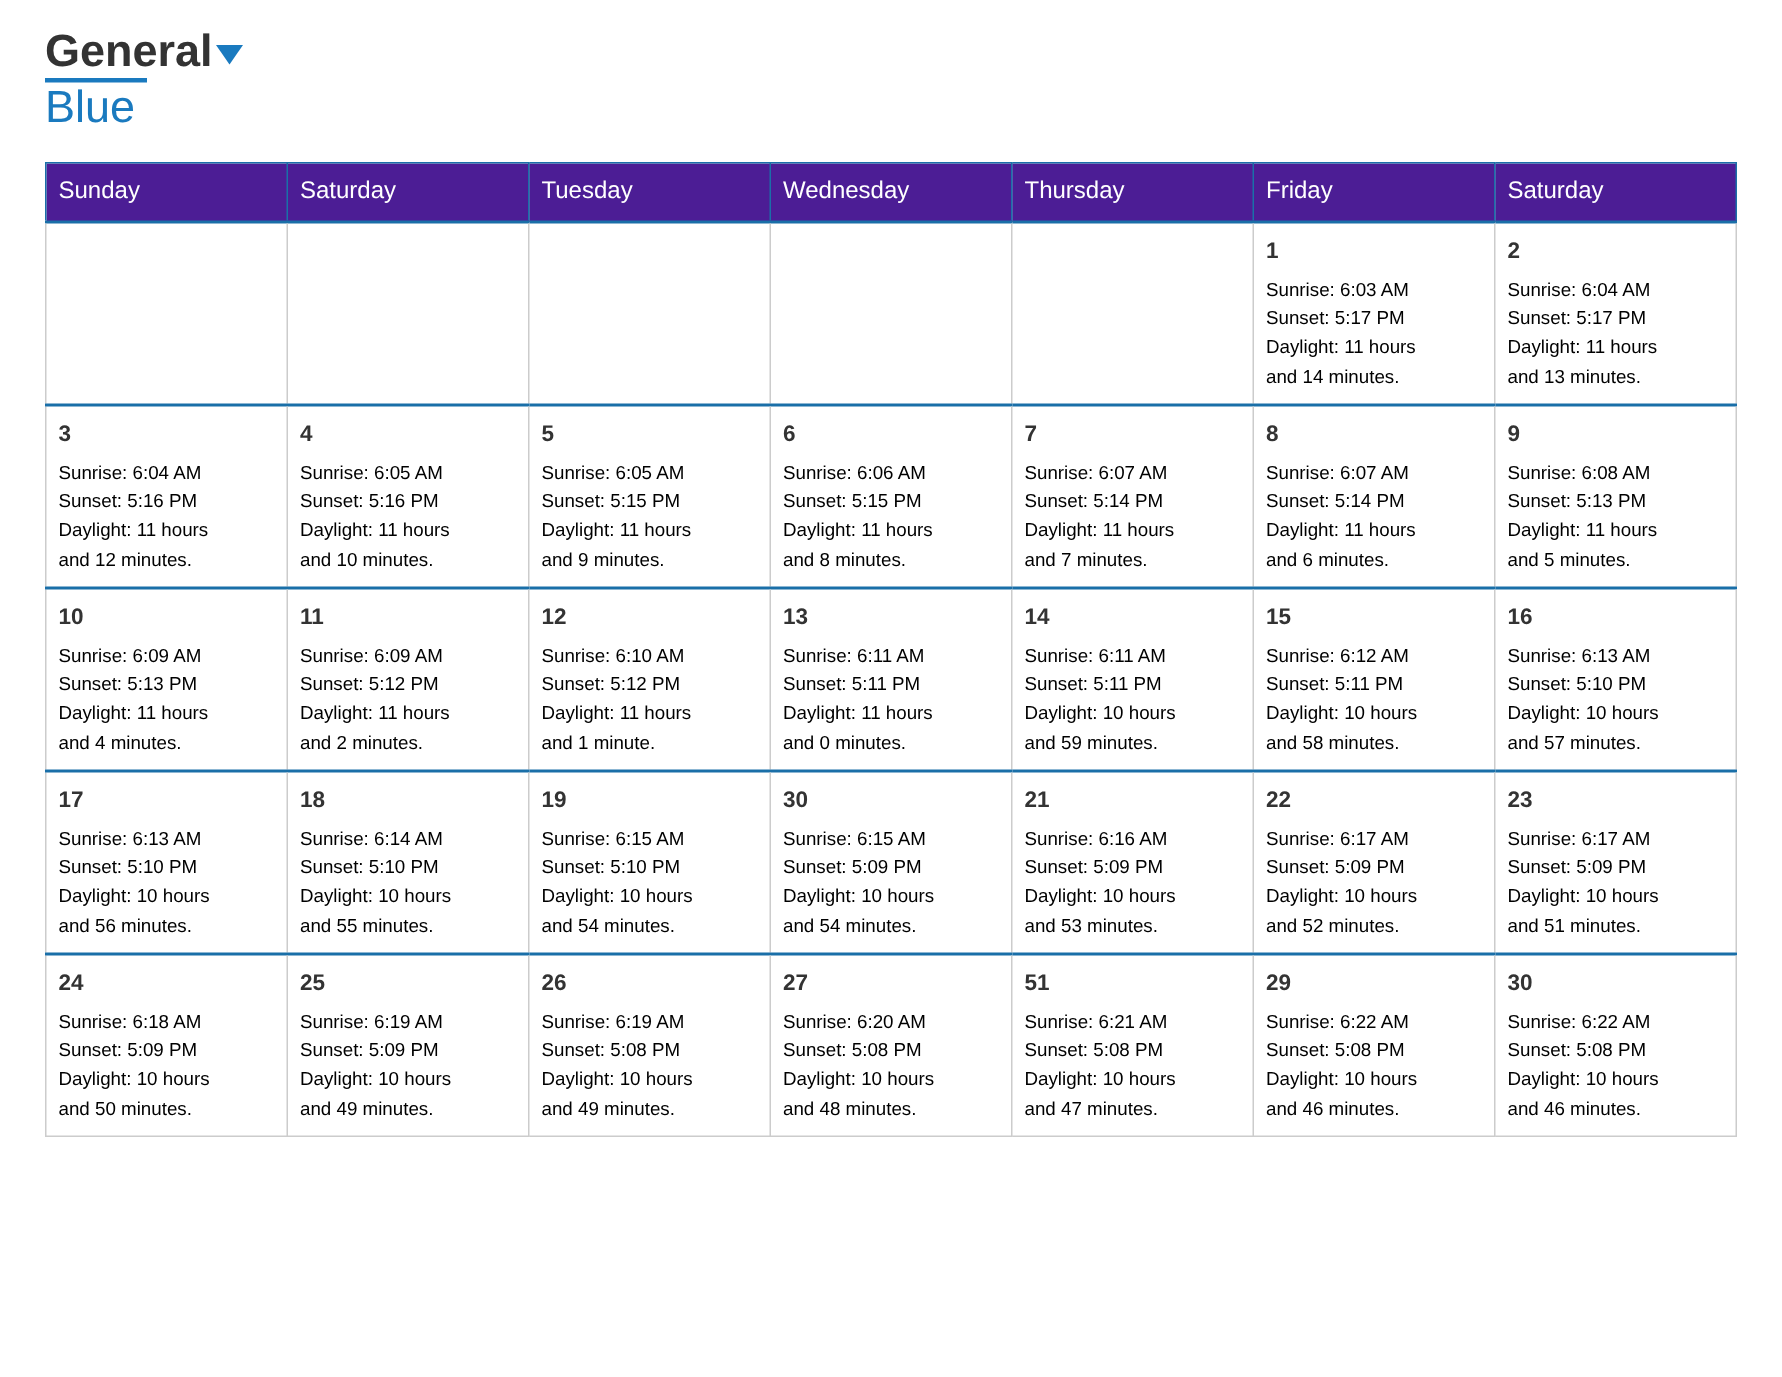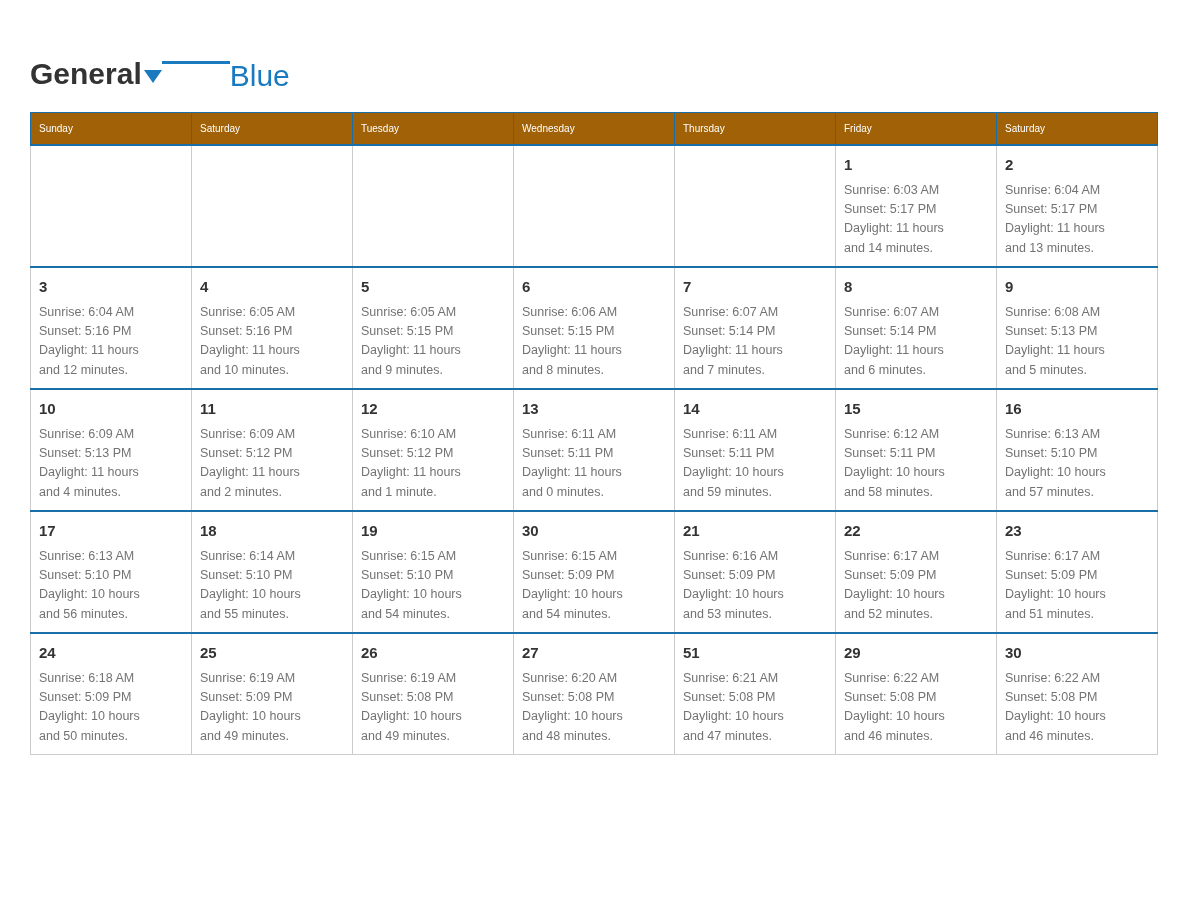--- a/index.html
+++ b/index.html
@@ -10,47 +10,46 @@
       color: #333;
     }
     .header {
       display: flex;
       justify-content: space-between;
       align-items: flex-start;
       margin-bottom: 20px;
     }
     .logo {
       display: flex;
-      flex-direction: row;
+      flex-direction: column;
       align-items: flex-start;
-      margin-top: 39px;
     }
     .title-section {
       text-align: right;
     }
     .main-title {
       font-size: 48px;
       font-weight: normal;
       color: #333;
       line-height: 1.1;
     }
     .subtitle {
       font-size: 22px;
       color: #555;
       margin-top: 4px;
     }
     .calendar {
       width: 100%;
       border-collapse: collapse;
     }
     .calendar th {
-      background: #a16207;
+      background: #4c1d95;
       color: #fff;
       padding: 10px 8px;
-      font-size: 10px;
+      font-size: 16px;
       font-weight: normal;
       text-align: left;
       border: 1px solid #1a6fa8;
     }
     .calendar td {
       vertical-align: top;
       padding: 8px;
       border: 1px solid #ccc;
       border-top: 2px solid #1a6fa8;
       width: calc(100% / 7);
@@ -59,21 +58,21 @@
       line-height: 1.5;
     }
     .day-number {
       font-size: 15px;
       font-weight: bold;
       color: #333;
       display: block;
       margin-bottom: 4px;
     }
     .day-info {
-      color: #737373;
+      color: #000000;
       font-size: 12.5px;
       line-height: 1.55;
     }
     .calendar tr td {
       background: #fff;
     }
   </style>
 </head>
 <body>
 

